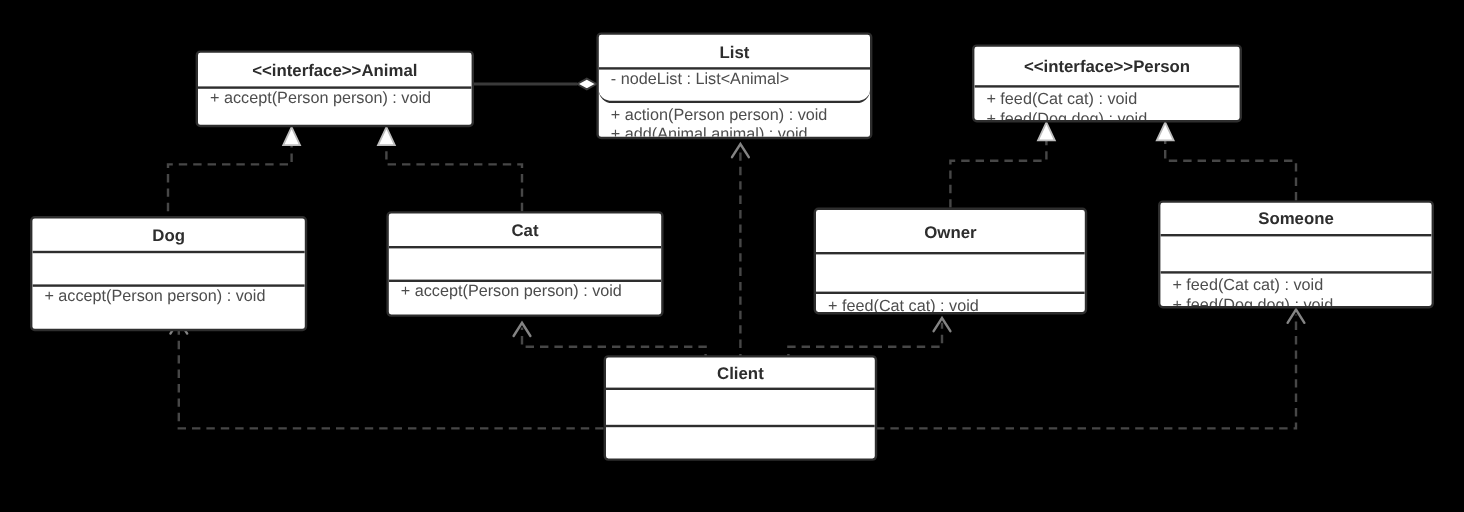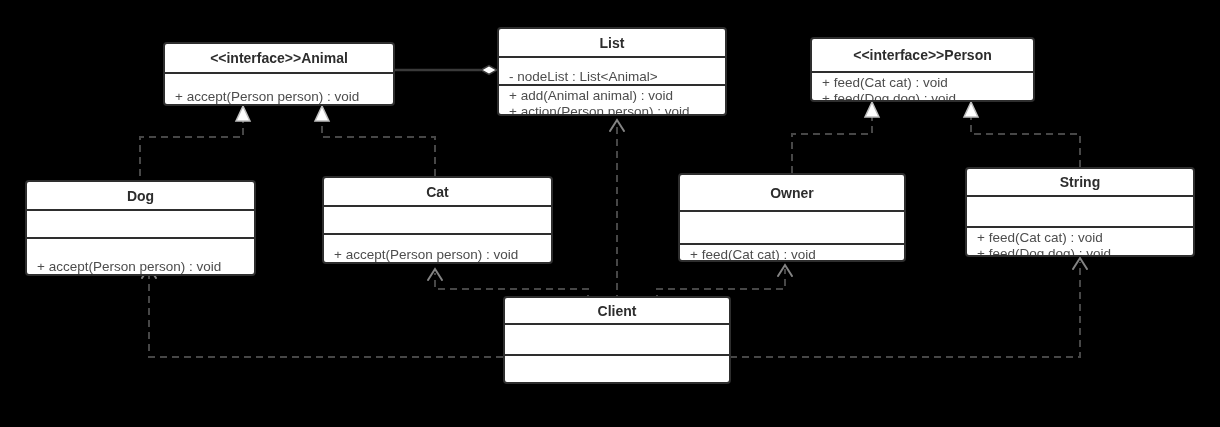--- a/index.html
+++ b/index.html
@@ -18,21 +18,21 @@
     background:#ffffff;border:2px solid #2e2e2e;border-radius:4px;
     display:flex;flex-direction:column;overflow:hidden;
   }
   .cls .title{
     box-sizing:border-box;flex:0 0 auto;border-bottom:2px solid #2e2e2e;
     display:flex;align-items:center;justify-content:center;
     font-weight:bold;font-size:14px;color:#2d2d2d;white-space:nowrap;
   }
   .comp{box-sizing:border-box;flex:0 0 auto;border-bottom:2px solid #2e2e2e;overflow:hidden;}
   .comp.last{border-bottom:none;flex:1 1 auto;}
-  .comp.center{display:flex;flex-direction:column;justify-content:flex-end;}
+  .comp.center{display:flex;flex-direction:column;justify-content:flex-start;border-radius:11px;}
   .row{
     padding:0 10px;font-size:13.5px;line-height:15.5px;color:#4d4d4d;
     white-space:nowrap;overflow:hidden;
   }
   .comp.padtop{padding-top:2px;}
 </style>
 </head>
 <body>
 
 <div id="canvas">
@@ -86,22 +86,22 @@
       <div class="row">+ accept(Person person) : void</div>
     </div>
   </div>
 
   <div class="cls" style="left:497px;top:27px;width:230px;height:89px">
     <div class="title" style="height:29px">List</div>
     <div class="comp center" style="height:28px">
       <div class="row">- nodeList : List&lt;Animal&gt;</div>
     </div>
     <div class="comp last padtop">
+      <div class="row">+ action(Person person) : void</div>
       <div class="row">+ add(Animal animal) : void</div>
-      <div class="row">+ action(Person person) : void</div>
     </div>
   </div>
 
   <div class="cls" style="left:810px;top:37px;width:225px;height:65px">
     <div class="title" style="height:34px">&lt;&lt;interface&gt;&gt;Person</div>
     <div class="comp last padtop">
       <div class="row">+ feed(Cat cat) : void</div>
       <div class="row">+ feed(Dog dog) : void</div>
     </div>
   </div>
@@ -125,21 +125,21 @@
   <div class="cls" style="left:678px;top:173px;width:228px;height:89px">
     <div class="title" style="height:37px">Owner</div>
     <div class="comp" style="height:33px"></div>
     <div class="comp last padtop">
       <div class="row">+ feed(Cat cat) : void</div>
       <div class="row">+ feed(Dog dog) : void</div>
     </div>
   </div>
 
   <div class="cls" style="left:965px;top:167px;width:230px;height:90px">
-    <div class="title" style="height:28px">String</div>
+    <div class="title" style="height:28px">Someone</div>
     <div class="comp" style="height:31px"></div>
     <div class="comp last padtop">
       <div class="row">+ feed(Cat cat) : void</div>
       <div class="row">+ feed(Dog dog) : void</div>
     </div>
   </div>
 
   <div class="cls" style="left:503px;top:296px;width:228px;height:88px">
     <div class="title" style="height:27px">Client</div>
     <div class="comp" style="height:31px"></div>

